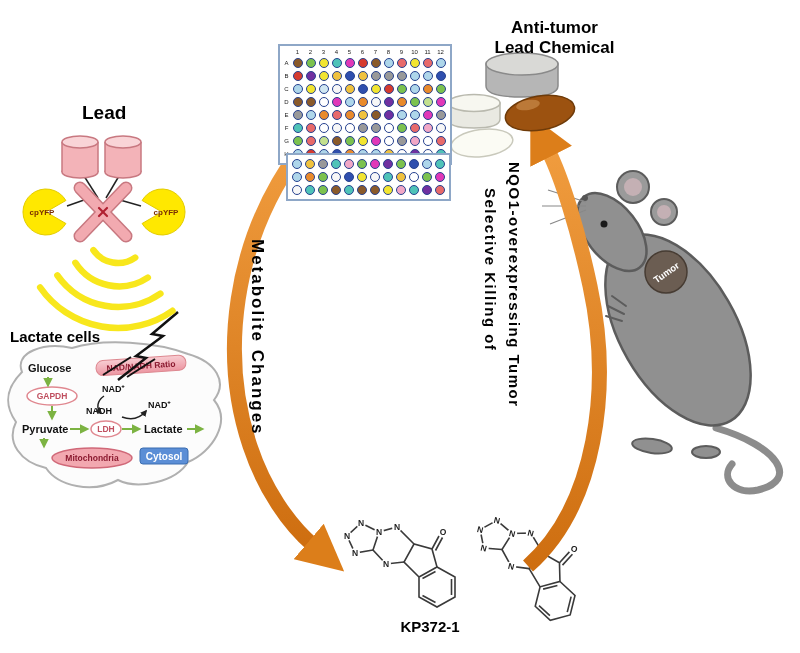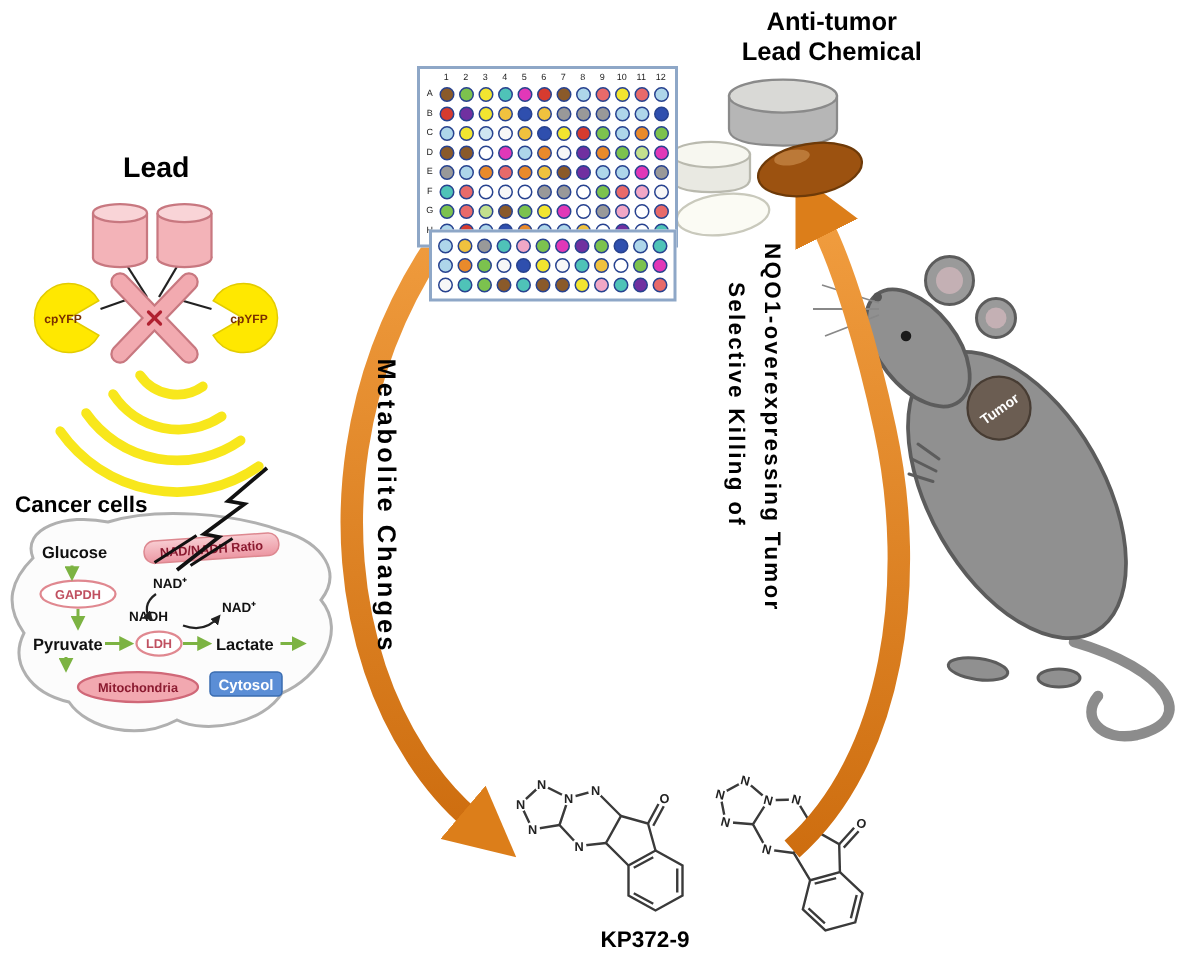--- a/index.html
+++ b/index.html
@@ -650,29 +650,29 @@
             <div class="well" style="background: rgb(112, 48, 160);"></div>
           </div>
           <div class="wellcell">
             <div class="well" style="background: rgb(232, 106, 106);"></div>
           </div>
         </div>
       </div>
   </div>
 
 
-  <div class="abs title layer4" style="left:452px;top:5px;width:205px;font-size:17px">
+  <div class="abs title layer4" style="left:452px;top:18px;width:205px;font-size:17px">
     <div>Anti-tumor</div>
     <div>Lead Chemical</div>
   </div>
 
   <div class="abs title layer4" style="left:82px;top:102px;font-size:19px">Lead</div>
 
-  <div class="abs title layer4" style="left:10px;top:328px;font-size:15px">Cancer cells</div>
+  <div class="abs title layer4" style="left:10px;top:328px;font-size:15px">Lactate cells</div>
 
   <div class="abs vtext layer4" style="left:247px;top:239px;font-size:17px;letter-spacing:2px">Metabolite Changes</div>
 
   <div class="abs vtext layer4" style="left:482px;top:188px;font-size:15px;letter-spacing:1.5px">Selective Killing of</div>
 
   <div class="abs vtext layer4" style="left:506px;top:162px;font-size:15px;letter-spacing:1.5px">NQO1-overexpressing Tumor</div>
 
-  <div class="abs title layer4" style="left:365px;top:618px;width:130px;font-size:15px">KP372-9</div>
+  <div class="abs title layer4" style="left:365px;top:618px;width:130px;font-size:15px">KP372-1</div>
 </div>
 
 </body></html>

